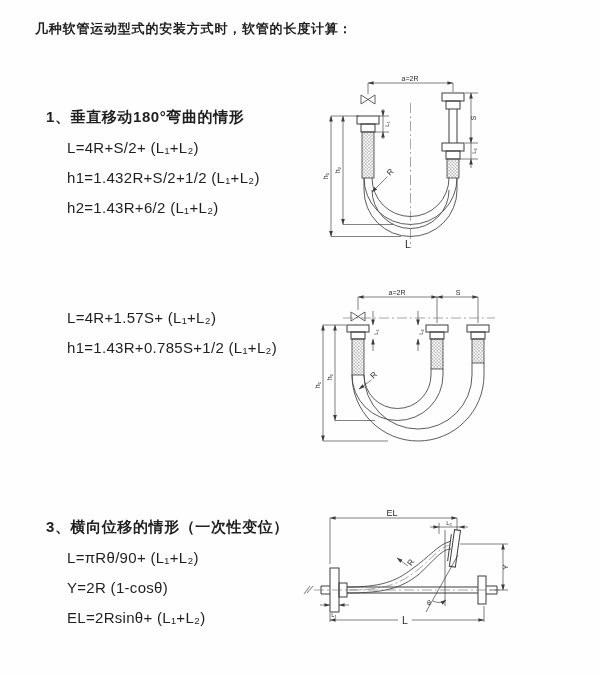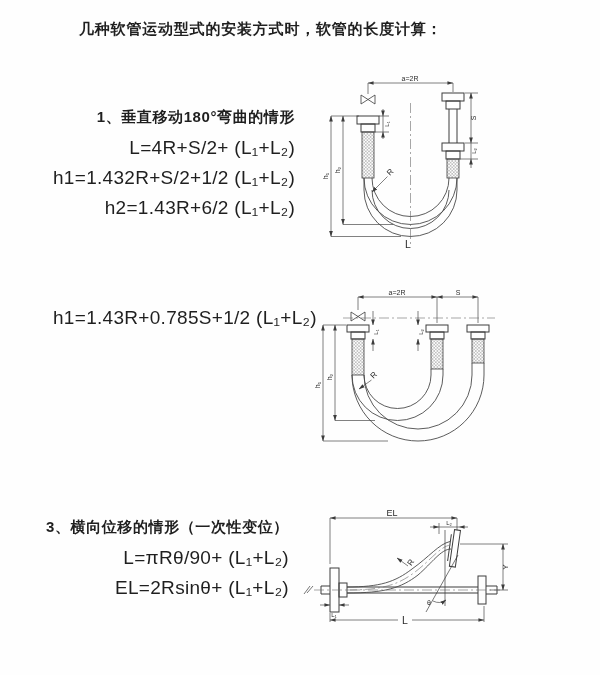--- a/index.html
+++ b/index.html
@@ -1,29 +1,29 @@
 <!DOCTYPE html>
 <html><head>
 <meta charset="utf-8">
 <style>
   html,body{margin:0;padding:0;}
   body{
     width:600px;height:675px;position:relative;background:#fefefe;
     font-family:"Liberation Sans", sans-serif;color:#1f1f1f;overflow:hidden;
   }
   .page-title{
-    position:absolute;left:35px;top:20px;font-size:15px;letter-spacing:.8px;
-    font-weight:600;white-space:nowrap;margin-left:44px;
+    position:absolute;left:35px;top:20px;font-size:13px;letter-spacing:.8px;
+    font-weight:600;white-space:nowrap;
   }
-  .section{position:absolute;text-align:right;}
+  .section{position:absolute;}
   .section h2{
     font-size:15px;font-weight:600;margin:0 0 6px 0;letter-spacing:.6px;white-space:nowrap;
   }
   .formula{
-    margin-left:7px;font-size:19px;line-height:30px;letter-spacing:.3px;white-space:nowrap;
+    margin-left:21px;font-size:15px;line-height:30px;letter-spacing:.3px;white-space:nowrap;
   }
   svg{position:absolute;overflow:visible;}
   .obj{stroke:#3c3c3c;stroke-width:1;fill:none;}
   .thin{stroke:#3c3c3c;stroke-width:.7;fill:none;}
   .dim{stroke:#3c3c3c;stroke-width:.65;fill:none;}
   .cl{stroke:#6b6b6b;stroke-width:.6;fill:none;stroke-dasharray:10 3 2 3;}
   .hose{stroke:#4a4a4a;stroke-width:.9;fill:none;}
   .hatchbox{fill:url(#hatch);stroke:#3c3c3c;stroke-width:.8;}
   .valve{fill:#fff;stroke:#3c3c3c;stroke-width:.8;}
   .dimtext{font-family:"Liberation Sans",sans-serif;font-size:7px;fill:#2b2b2b;}
@@ -46,26 +46,28 @@
 <div class="page-title">几种软管运动型式的安装方式时，软管的长度计算：</div>
 
 <div class="section" style="left:46px;top:108px">
   <h2>1、垂直移动180°弯曲的情形</h2>
   <div class="formula">L=4R+S/2+ (L₁+L₂)</div>
   <div class="formula">h1=1.432R+S/2+1/2 (L₁+L₂)</div>
   <div class="formula">h2=1.43R+6/2 (L₁+L₂)</div>
 </div>
 
 <div class="section" style="left:46px;top:303px">
+  <div class="formula">L=4R+1.57S+ (L₁+L₂)</div>
   <div class="formula">h1=1.43R+0.785S+1/2 (L₁+L₂)</div>
 </div>
 
 <div class="section" style="left:46px;top:518px">
   <h2>3、横向位移的情形（一次性变位）</h2>
   <div class="formula">L=πRθ/90+ (L₁+L₂)</div>
+  <div class="formula">Y=2R (1-cosθ)</div>
   <div class="formula">EL=2Rsinθ+ (L₁+L₂)</div>
 </div>
 
 <svg style="left:313px;top:73px" width="275" height="190" viewBox="0 0 275 190">
 
   <g>
     <line class="dim" x1="55" y1="10" x2="140" y2="10" marker-start="url(#arr)" marker-end="url(#arr)"></line>
     <line class="dim" x1="55" y1="10" x2="55" y2="21"></line>
     <line class="dim" x1="140" y1="10" x2="140" y2="19"></line>
     <text class="dimtext" x="97" y="8" text-anchor="middle">a=2R</text>

